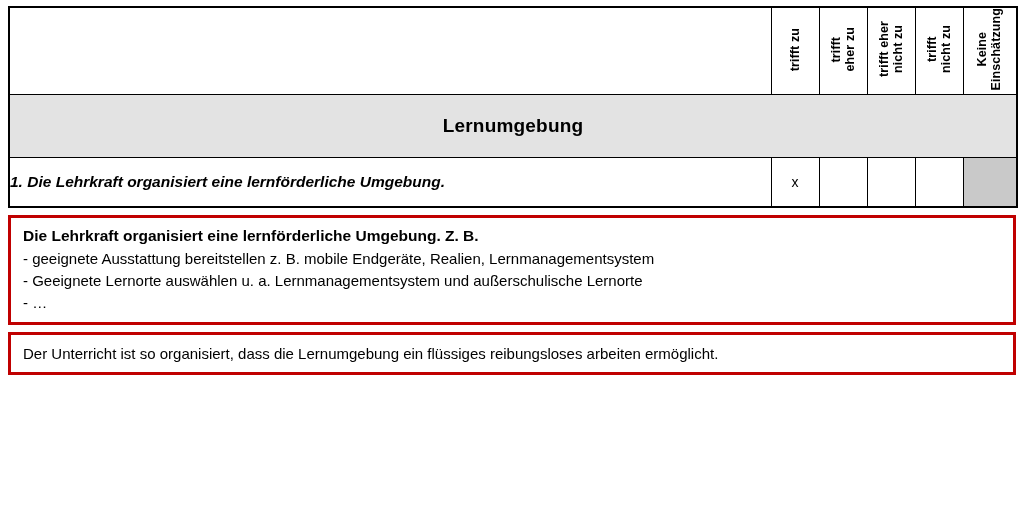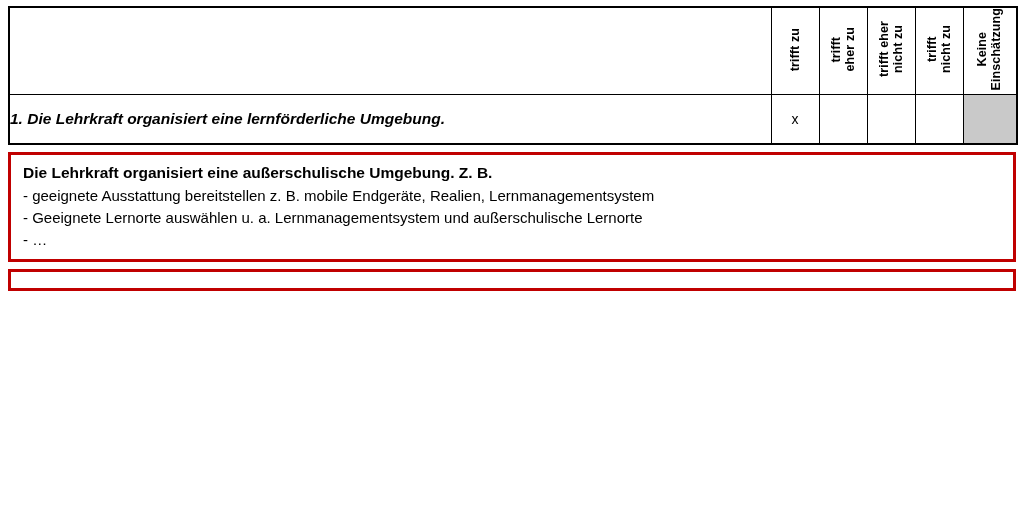--- a/index.html
+++ b/index.html
@@ -150,35 +150,39 @@
         <td class="scale-cell">
           <span class="vert">trifft
 nicht zu</span>
         </td>
         <td class="scale-cell wide">
           <span class="vert">Keine
 Einschätzung</span>
         </td>
       </tr>
 
+      <tr class="section-row">
+        <td class="section-title" colspan="6">Lernumgebung</td>
+      </tr>
 
       <tr class="item-row">
         <td class="item-text">1. Die Lehrkraft organisiert eine lernförderliche Umgebung.</td>
         <td class="mark-cell">x</td>
         <td class="mark-cell"></td>
         <td class="mark-cell"></td>
         <td class="mark-cell"></td>
         <td class="mark-cell gray-cell"></td>
       </tr>
     </tbody>
   </table>
 
   <div class="red-box">
-    <div class="box-title">Die Lehrkraft organisiert eine außerschulische Umgebung. Z. B.</div>
+    <div class="box-title">Die Lehrkraft organisiert eine lernförderliche Umgebung. Z. B.</div>
     <div class="bullet-line">- geeignete Ausstattung bereitstellen z. B. mobile Endgeräte, Realien, Lernmanagementsystem</div>
     <div class="bullet-line">- Geeignete Lernorte auswählen u. a. Lernmanagementsystem und außerschulische Lernorte</div>
     <div class="bullet-line">- …</div>
   </div>
 
   <div class="red-box">
+    <div class="obs-line">Der Unterricht ist so organisiert, dass die Lernumgebung ein flüssiges reibungsloses arbeiten ermöglicht.</div>
   </div>
 
 </div>
 
 </body></html>

